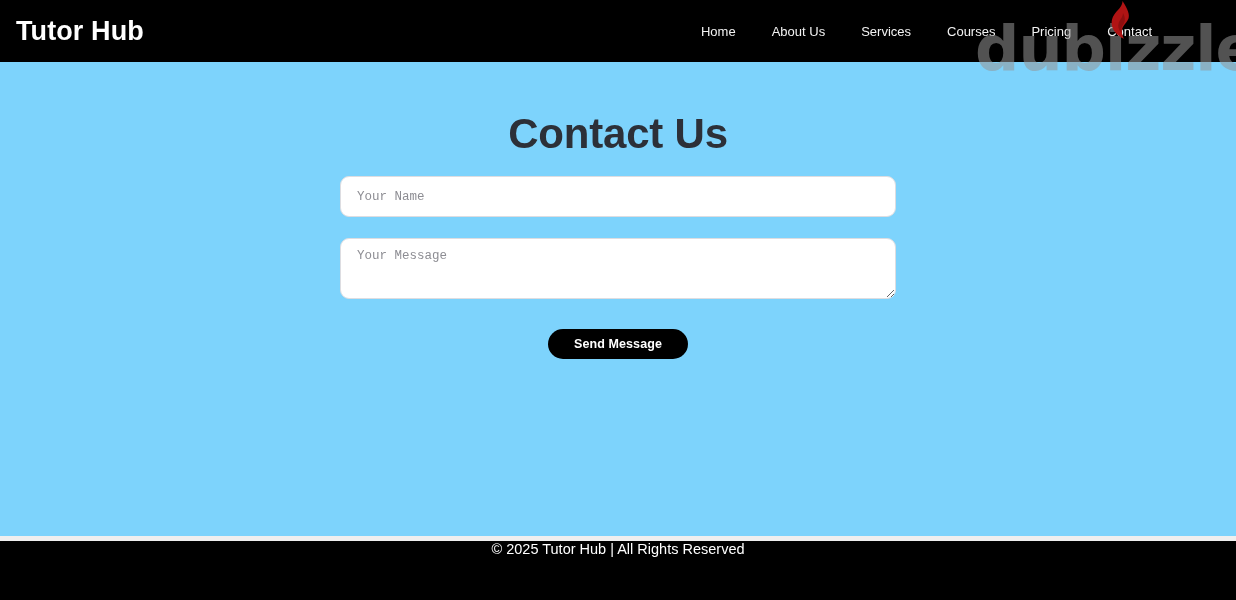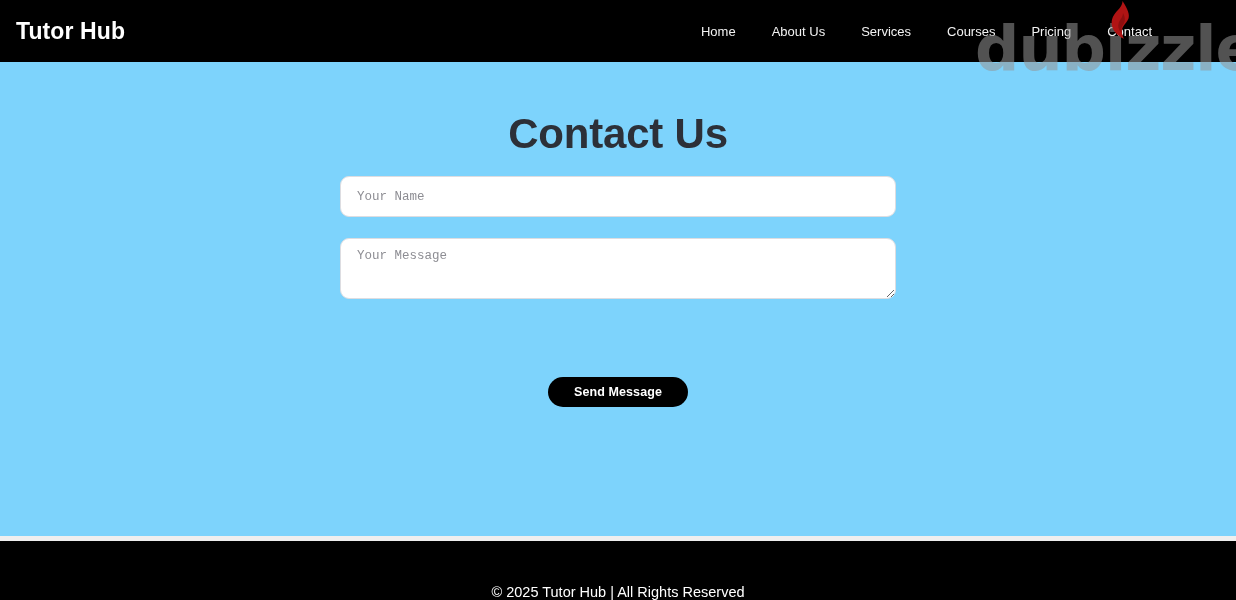--- a/index.html
+++ b/index.html
@@ -26,21 +26,21 @@
     height: 62px;
     background: #000000;
     display: flex;
     align-items: center;
     justify-content: space-between;
     padding: 0 16px 0 16px;
     z-index: 3;
   }
   .brand {
     color: #ffffff;
-    font-size: 23px;
+    font-size: 27px;
     font-weight: bold;
     letter-spacing: 0.1px;
     white-space: nowrap;
   }
   .nav-links {
     display: flex;
     align-items: center;
     gap: 0px;
     margin-right: 50px;
   }
@@ -163,42 +163,41 @@
     color: #ffffff;
     border: none;
     border-radius: 22px;
     height: 30px;
     padding: 0 26px;
     font-size: 12.5px;
     font-weight: bold;
     font-family: "Liberation Sans", sans-serif;
     cursor: pointer;
     letter-spacing: 0.1px;
-    margin-top: 48px;
   }
 
   
   .divider {
     position: absolute;
     top: 536px;
     left: 0;
     width: 1236px;
     height: 5px;
     background: #efefef;
     z-index: 1;
   }
   .footer {
     position: absolute;
     top: 541px;
     left: 0;
     width: 1236px;
     height: 59px;
     background: #000000;
     display: flex;
-    align-items: flex-end;
+    align-items: flex-start;
     justify-content: center;
     z-index: 2;
   }
   .footer-text {
     color: #ffffff;
     font-size: 14.5px;
     font-weight: normal;
   }
 </style>
 </head>

